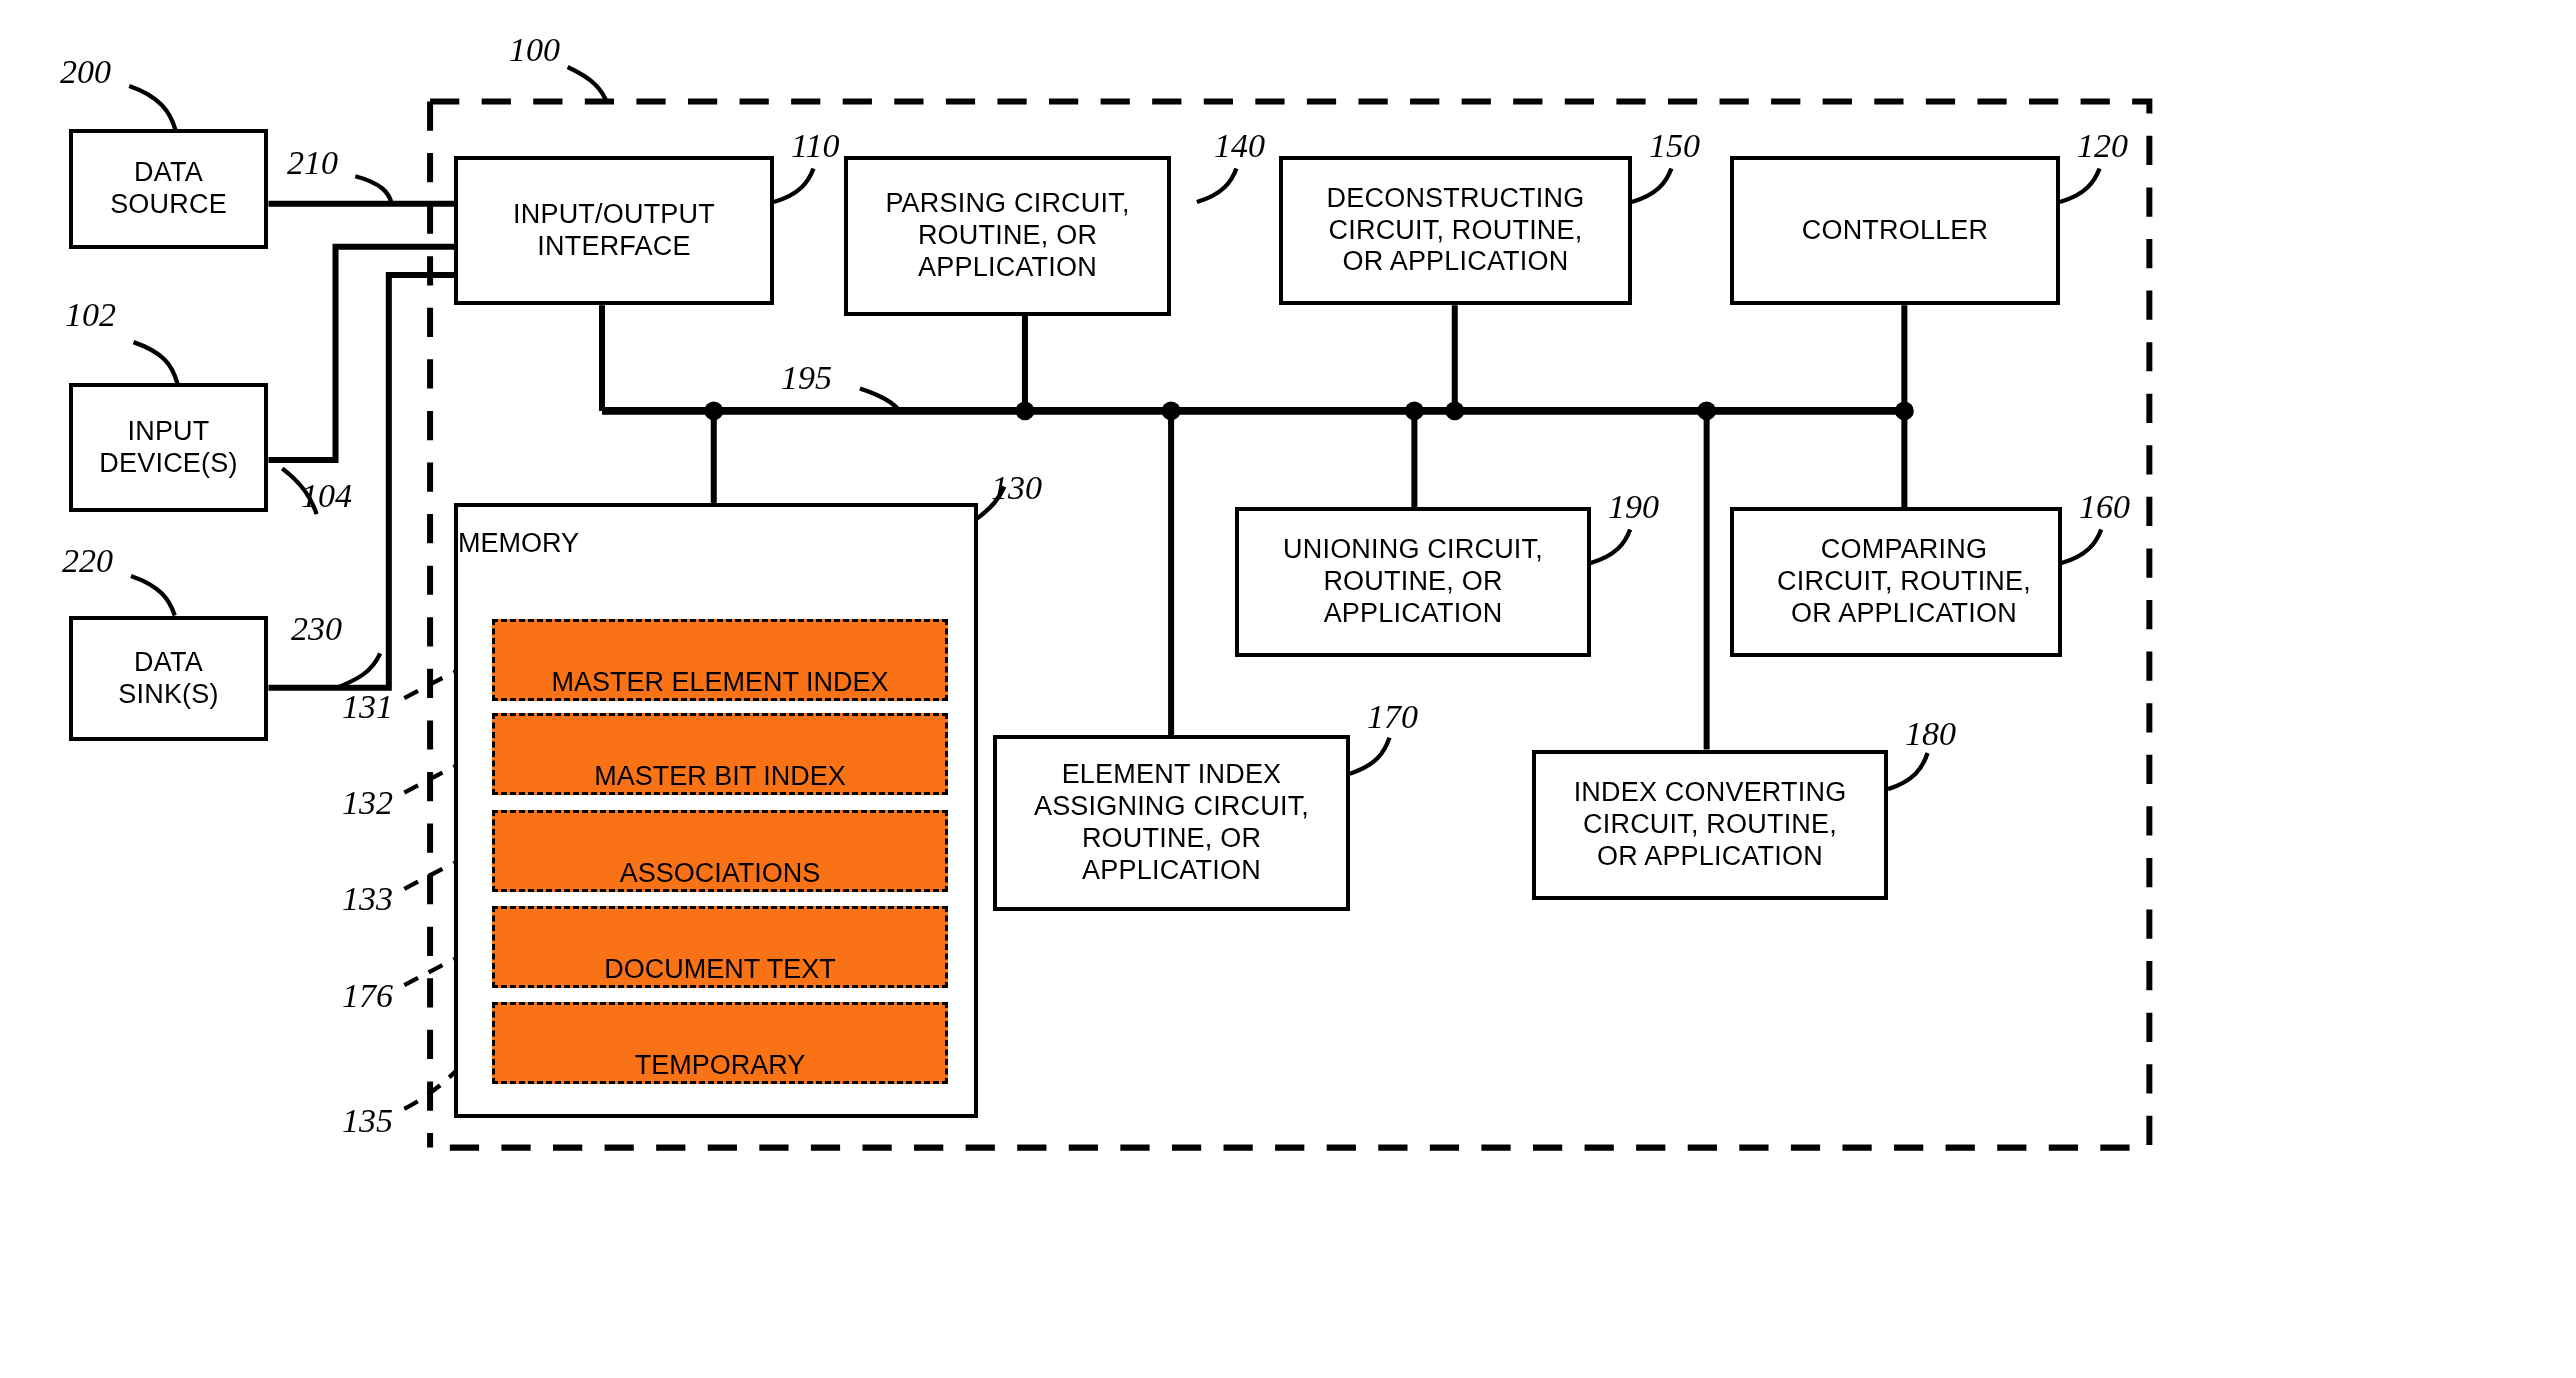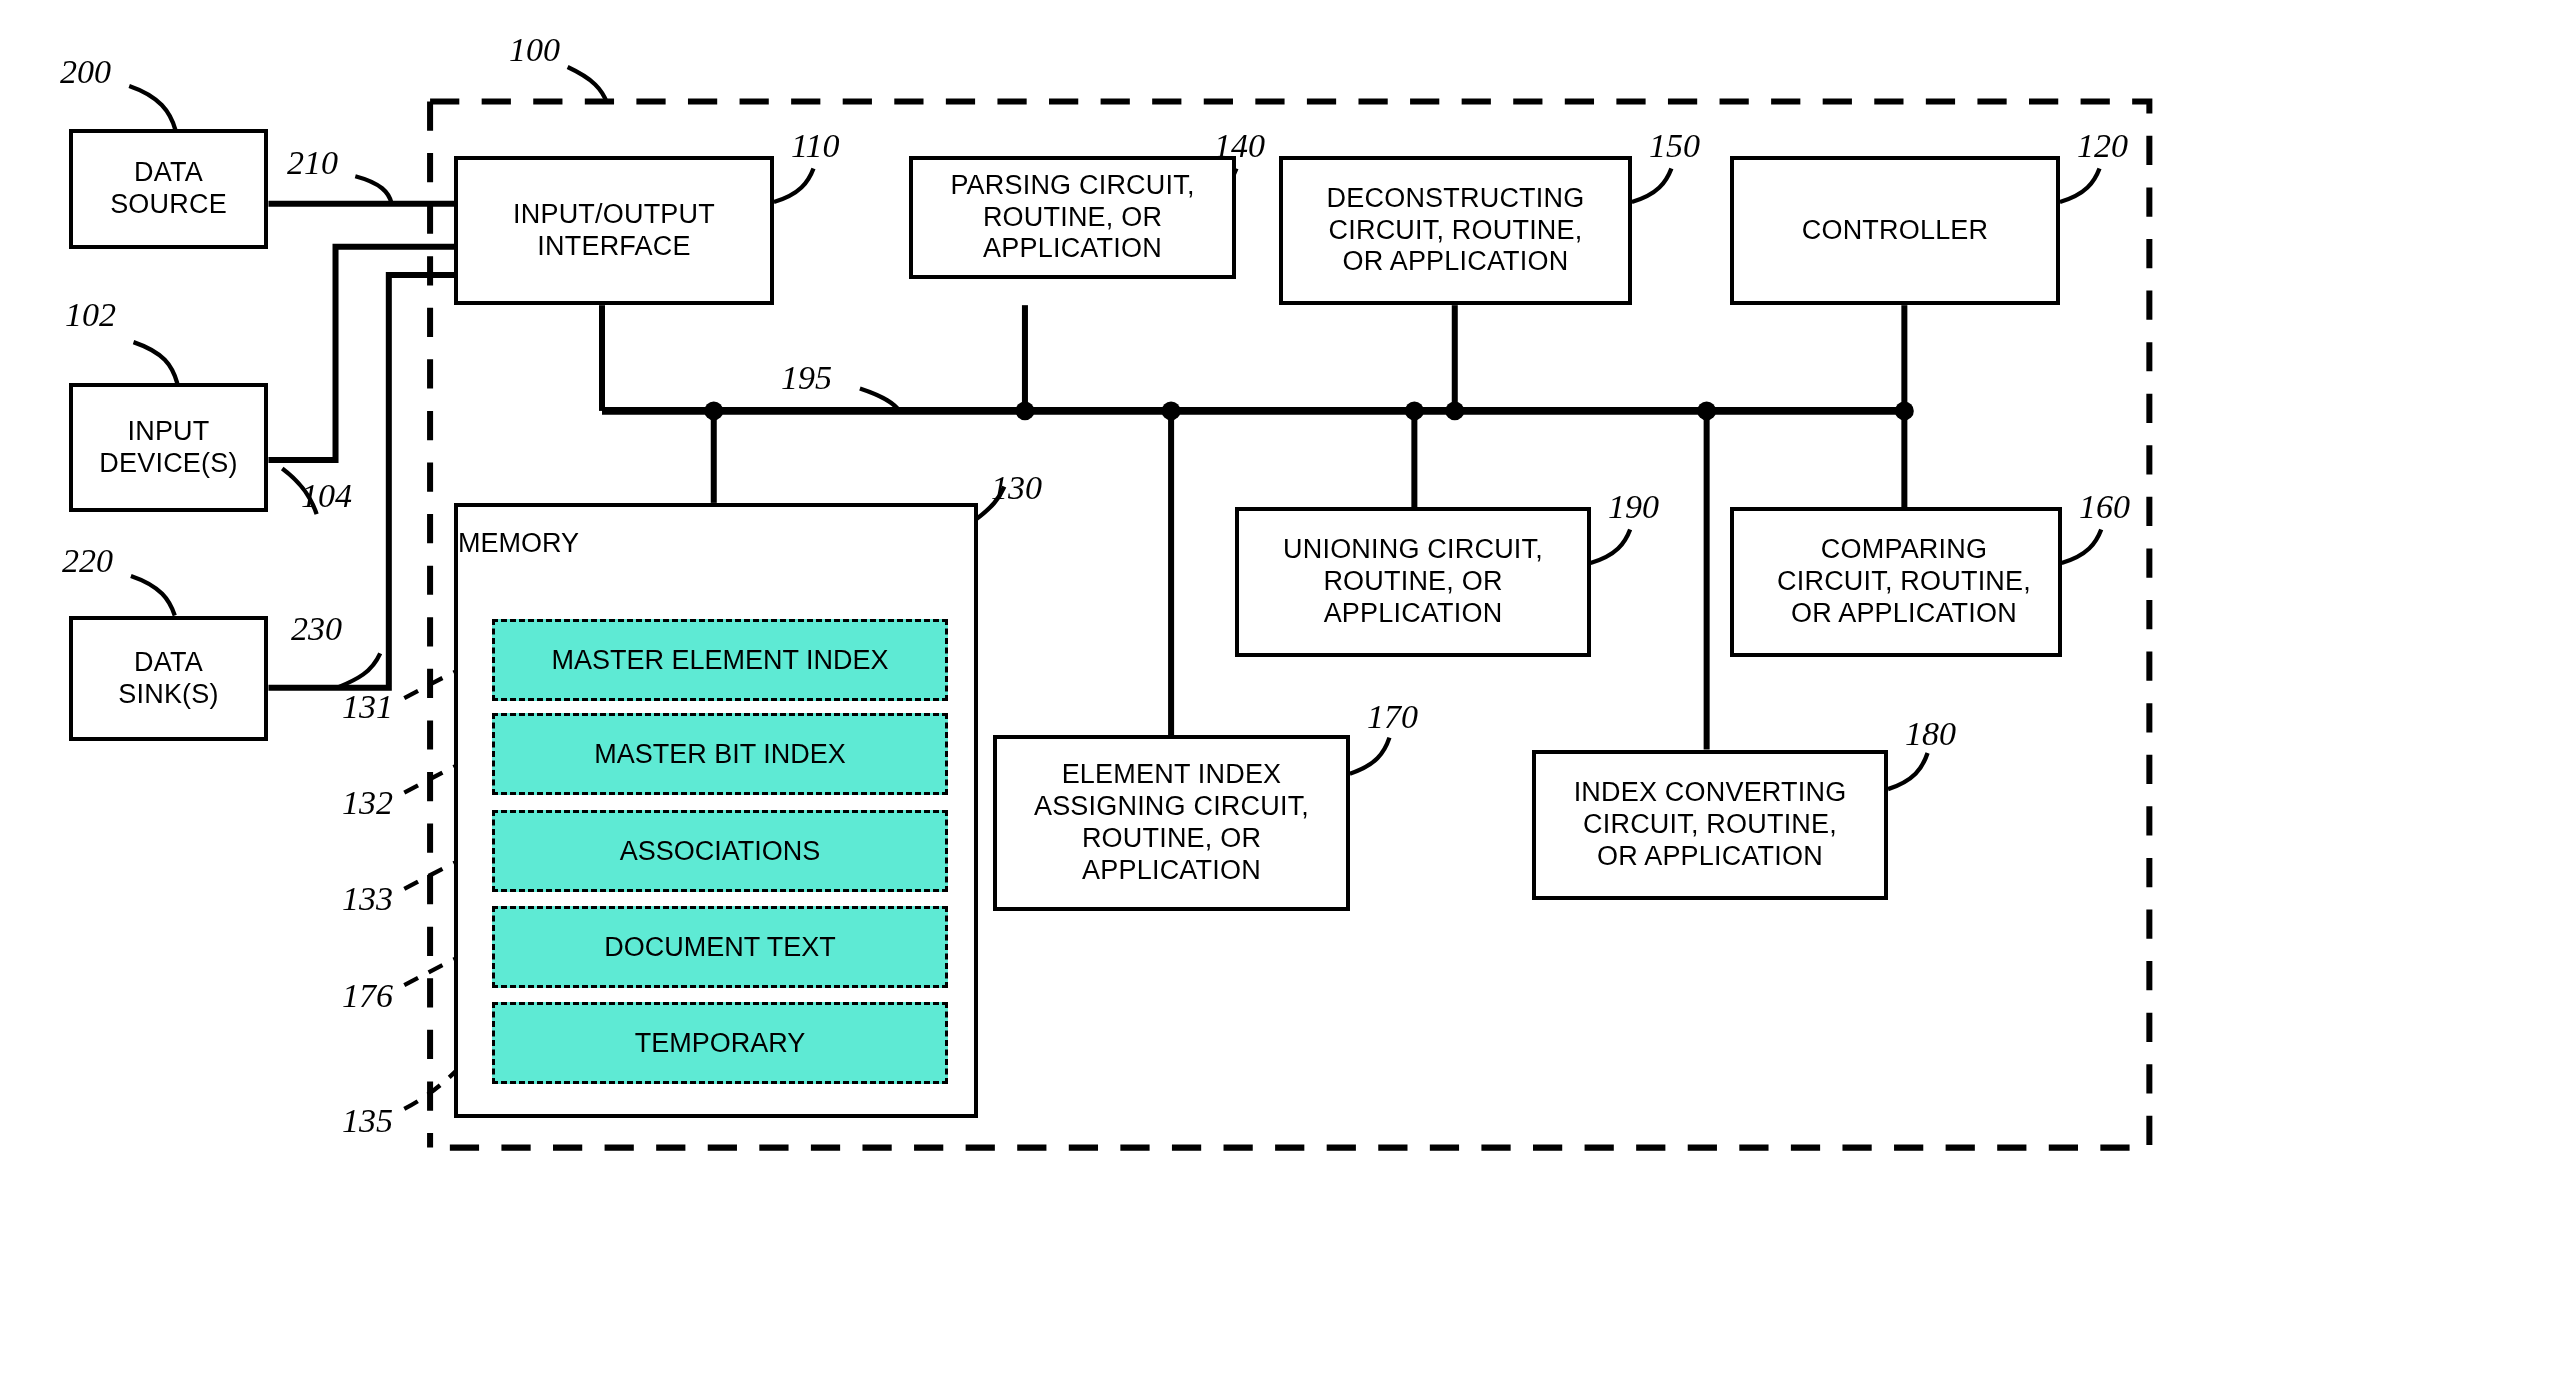--- a/index.html
+++ b/index.html
@@ -7,22 +7,22 @@
          font-family:"Liberation Sans", sans-serif;overflow:hidden;}
   svg.layer{position:absolute;left:0;top:0;width:2576px;height:1378px;}
   .box{position:absolute;border:4.3px solid #000;background:#fff;
        display:flex;align-items:center;justify-content:center;text-align:center;
        box-sizing:border-box;}
   .box .lbl{font-size:27px;line-height:1.18;letter-spacing:0.2px;color:#000;
             font-weight:400;white-space:pre-line;padding:0 5.2px;}
   .memwrap{position:absolute;border:4.3px solid #000;background:#fff;box-sizing:border-box;}
   .memtitle{position:absolute;left:0;right:0;top:20.6px;text-align:left;
             font-size:27px;color:#000;}
-  .slot{position:absolute;border:3.4px dashed #000;background:#5eead4;box-sizing:border-box;
-        display:flex;align-items:center;justify-content:center;}
+  .slot{position:absolute;border:3.4px dashed #000;background:#f97316;box-sizing:border-box;
+        display:flex;align-items:flex-end;justify-content:center;}
   .slot span{font-size:27px;color:#000;text-align:center;}
   .ref{position:absolute;font-family:"Liberation Serif", serif;font-style:italic;
        font-size:34px;color:#000;white-space:nowrap;font-weight:400;}
 </style>
 </head>
 <body>
 
 <div id="stage">
 
   <svg class="layer" viewBox="0 0 2996 1603" xmlns="http://www.w3.org/2000/svg">
@@ -118,21 +118,21 @@
   <div class="ref" style="left:291px;top:610px;">230</div>
 
   <div class="ref" style="left:509px;top:31px;">100</div>
 
   <div class="box" style="left:454px;top:156px;width:320px;height:149px;">
     <span class="lbl">INPUT/OUTPUT
 INTERFACE</span>
   </div>
   <div class="ref" style="left:791px;top:127px;">110</div>
 
-  <div class="box" style="left:909px;top:156px;width:327px;height:123px;">
+  <div class="box" style="left:844px;top:156px;width:327px;height:160px;">
     <span class="lbl">PARSING CIRCUIT,
 ROUTINE, OR
 APPLICATION</span>
   </div>
   <div class="ref" style="left:1214px;top:127px;">140</div>
 
   <div class="box" style="left:1279px;top:156px;width:353px;height:149px;">
     <span class="lbl">DECONSTRUCTING
 CIRCUIT, ROUTINE,
 OR APPLICATION</span>

